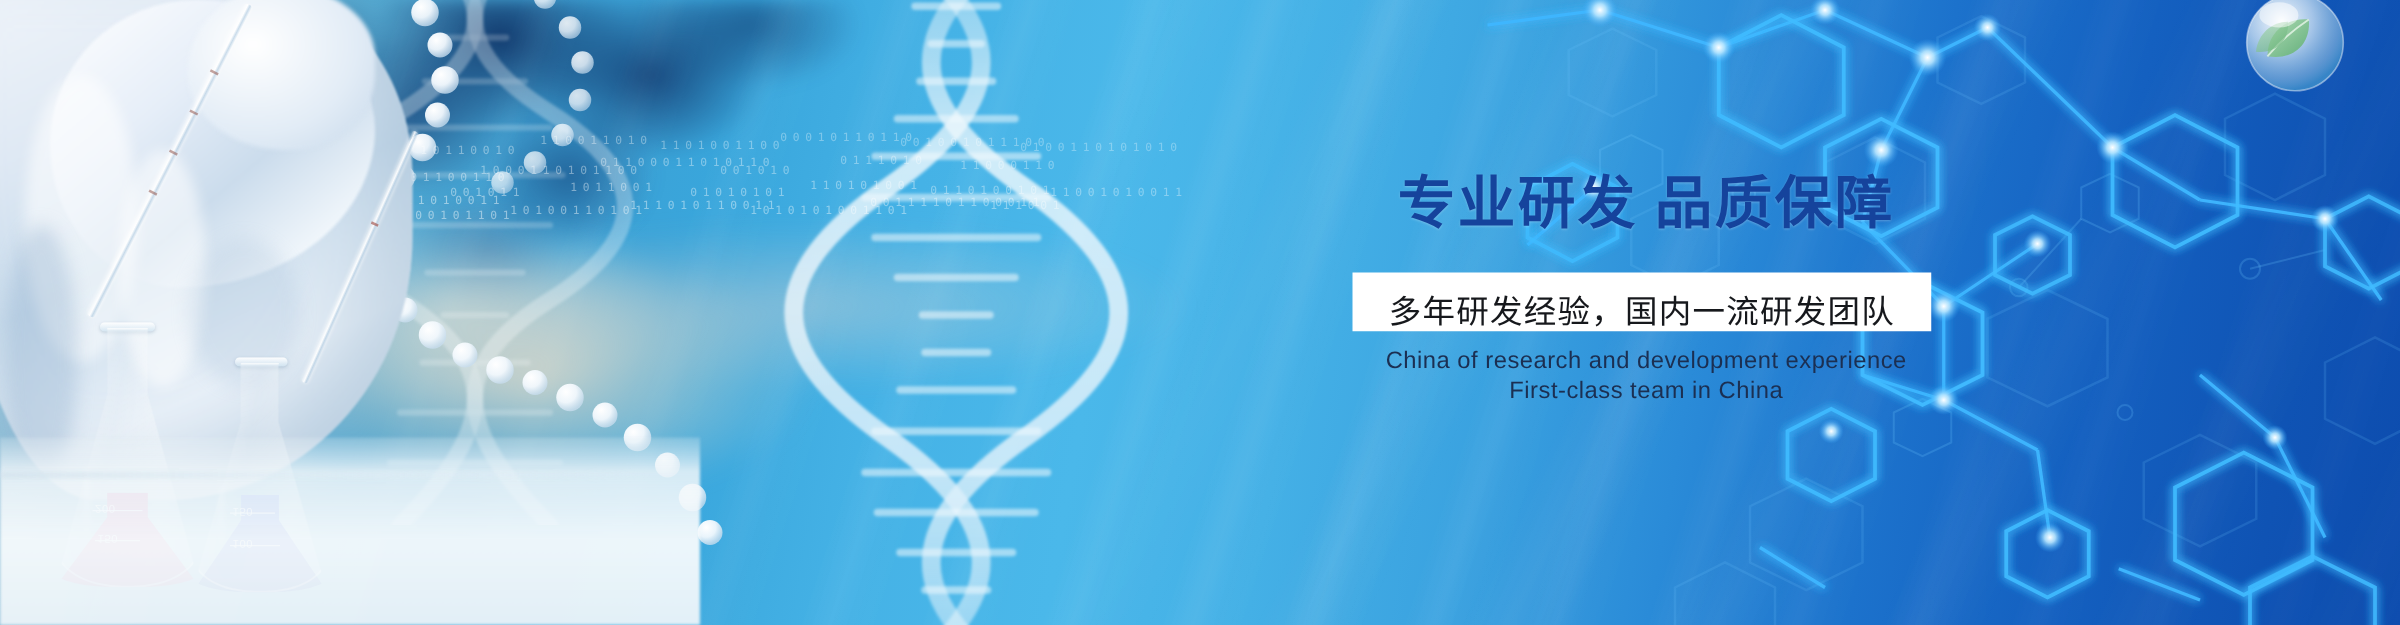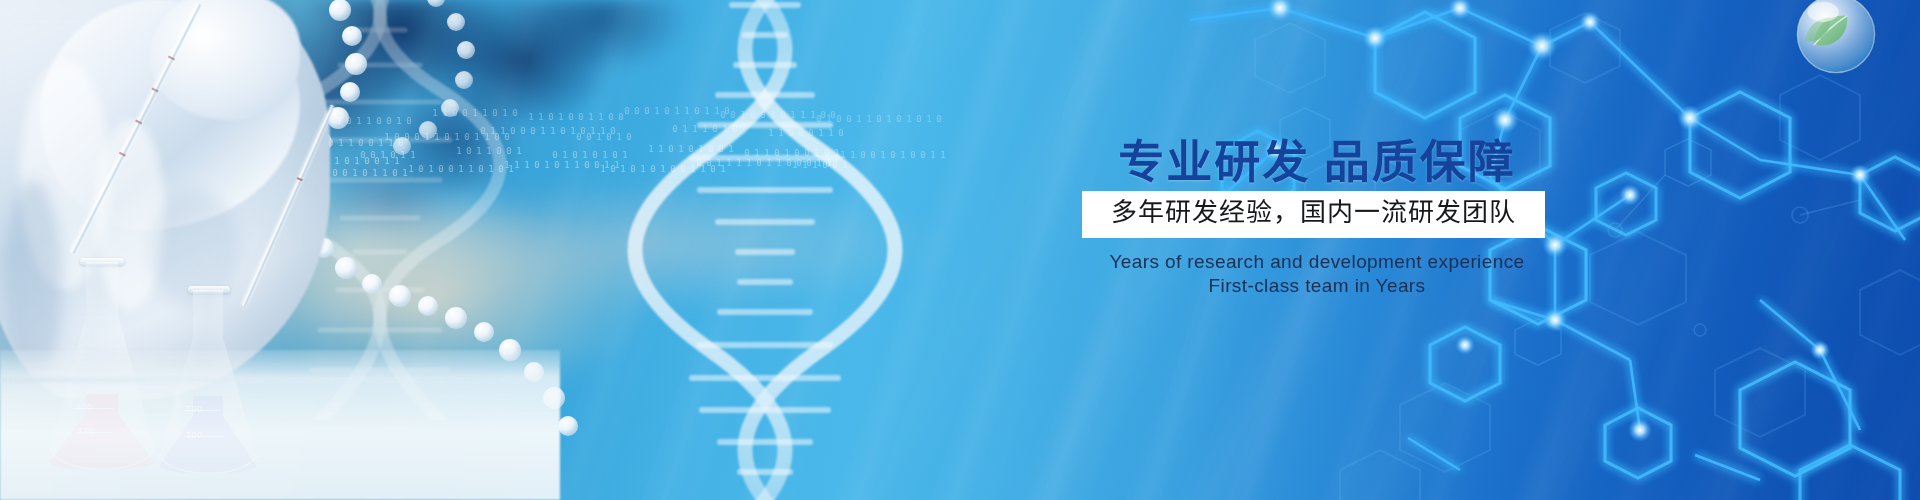--- a/index.html
+++ b/index.html
@@ -175,22 +175,22 @@
 
   
   .textblock{position:absolute;left:1082px;top:140px;width:470px;}
   .headline{
     font-size:46px;font-weight:bold;color:#15439c;letter-spacing:2px;
     line-height:1;white-space:nowrap;text-align:center;
     font-family:Liberation Serif, serif;
     text-shadow:0 1px 2px rgba(255,255,255,.25);
   }
   .subbanner{
-    margin-top:5px;background:#ffffff;height:47px;width:463px;
-    display:flex;align-items:flex-start;justify-content:center;
+    margin-top:32px;background:#ffffff;height:47px;width:463px;
+    display:flex;align-items:flex-end;justify-content:center;
   }
   .subbanner-text{
     font-size:26px;color:#16181c;letter-spacing:1px;white-space:nowrap;
     font-family:"DejaVu Sans","Liberation Sans",sans-serif;
   }
   .engblock{margin-top:12px;text-align:center;}
   .engline{
     font-size:19px;color:#1b2f52;line-height:24px;letter-spacing:.4px;
     font-family:"Liberation Sans","DejaVu Sans",sans-serif;
   }
@@ -745,18 +745,18 @@
 
   <div class="bench"></div>
   <div class="bench-edge"></div>
 
   <div class="textblock">
     <div class="headline">专业研发 品质保障</div>
     <div class="subbanner">
       <span class="subbanner-text">多年研发经验，国内一流研发团队</span>
     </div>
     <div class="engblock">
-      <div class="engline">Years of research and development experience</div>
-      <div class="engline">First-class team in Years</div>
+      <div class="engline">China of research and development experience</div>
+      <div class="engline">First-class team in China</div>
     </div>
   </div>
 
 </div>
 
 </body></html>

